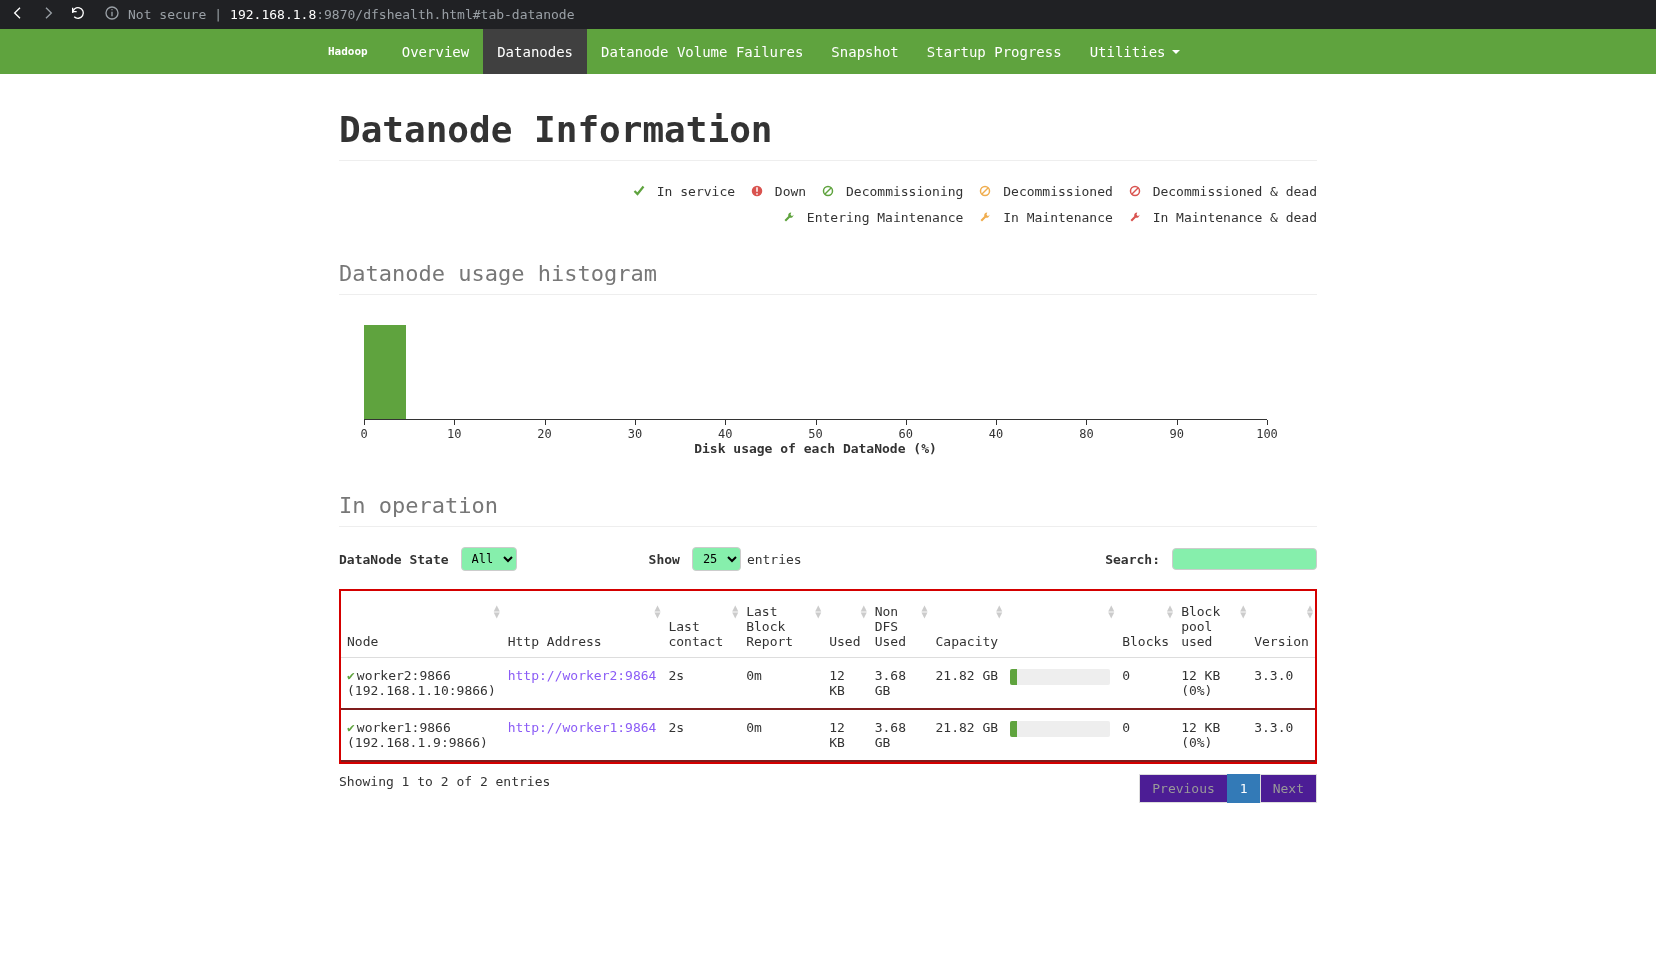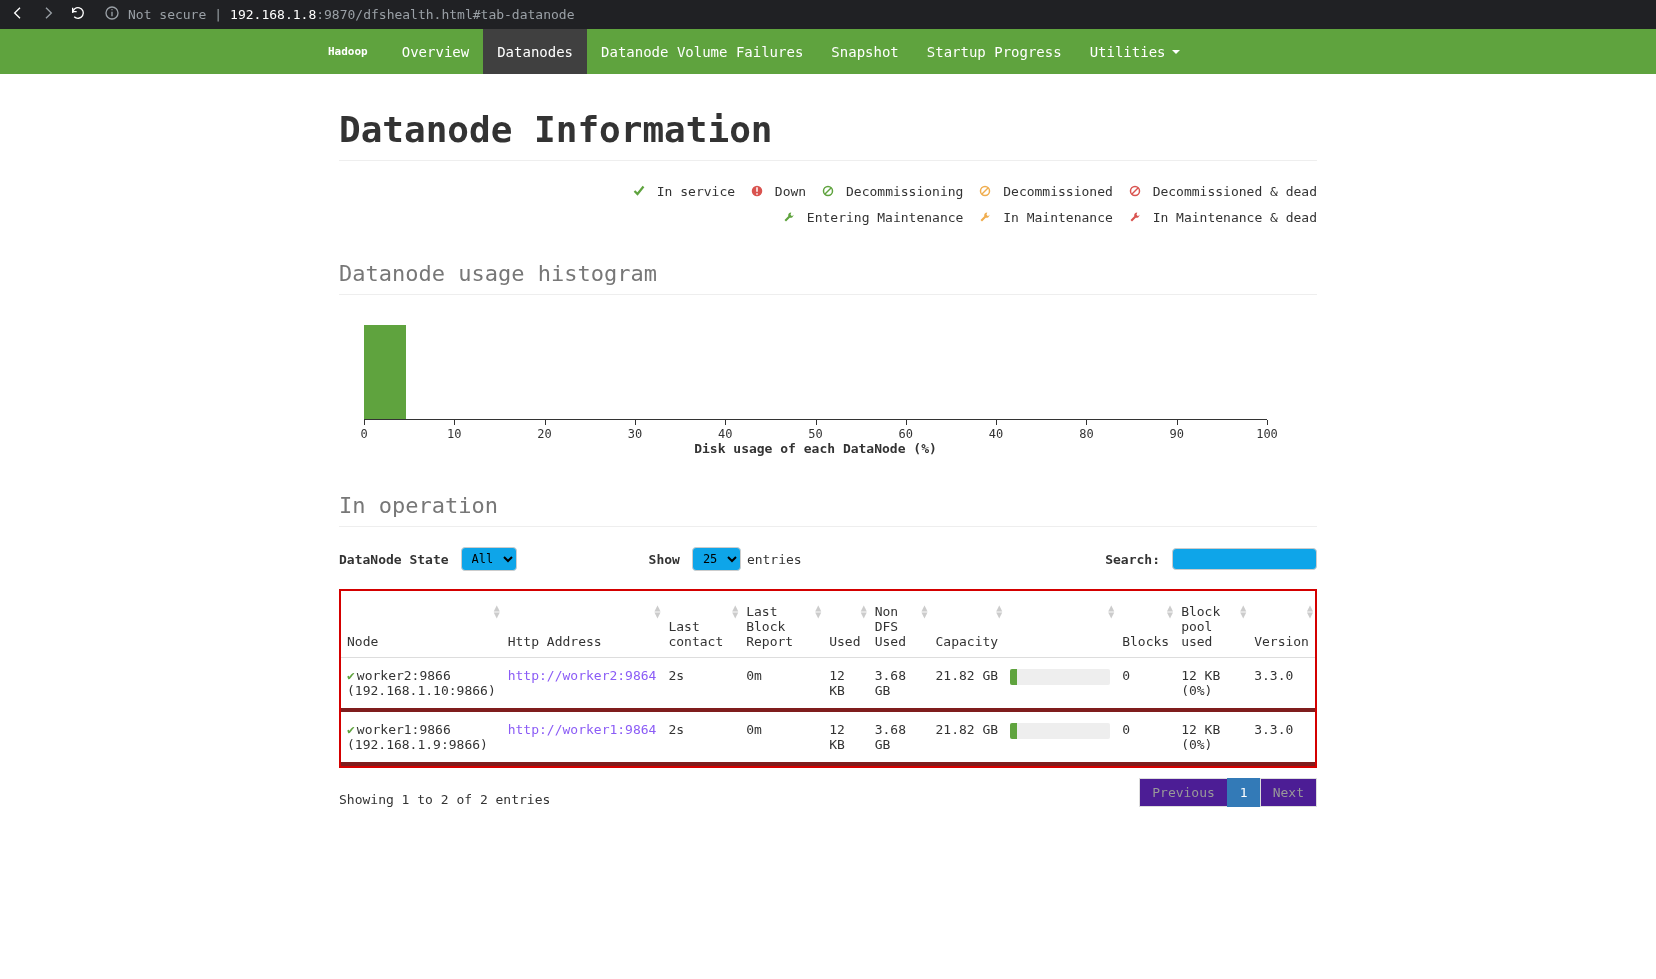--- a/index.html
+++ b/index.html
@@ -24,32 +24,32 @@
 .chart-area { border-top:1px solid #eee; padding-top:28px; }
 .chart { position:relative; height:115px; margin-left:25px; margin-right:50px; }
 .chart .bar { position:absolute; background:#5fa33e; width:42px; bottom:18px; }
 .chart .bar-label { position:absolute; top:-18px; left:0; right:0; text-align:center; color:#fff; font-size:11px; }
 .chart .axis { position:absolute; bottom:18px; left:0; right:0; border-top:1px solid #333; }
 .chart .tick { position:absolute; bottom:13px; width:1px; height:5px; background:#333; }
 .chart .tick-label { position:absolute; bottom:-3px; transform:translateX(-50%); font-size:12px; }
 .chart .x-title { position:absolute; bottom:-18px; left:0; right:0; text-align:center; font-weight:600; font-size:13px; }
 .controls-row { display:flex; align-items:center; margin-top:20px; flex-wrap:wrap; gap:6px; }
 .controls-row label { margin-right:6px;font-weight:bold; }
-.controls-row select, .controls-row input[type=search] { border:1px solid #ccc; padding:3px 6px; font-family:inherit; font-size:12px; border-radius:4px; background:#0ea5e9; }
+.controls-row select, .controls-row input[type=search] { border:1px solid #ccc; padding:3px 6px; font-family:inherit; font-size:12px; border-radius:4px; background:#86efac; }
 .controls-row .spacer { flex:1; }
 .hl-box { border:2px solid #d40000; margin-top:18px; padding-right:0; }
 table.dt { width:100%; border-collapse:collapse; font-size:13px; margin-top:5px; }
 table.dt th { text-align:left; padding:8px 6px; border-bottom:1px solid #ddd; vertical-align:bottom; font-weight:500; position:relative; }
 table.dt th .sort { position:absolute; right:2px; top:8px; color:#ccc; font-size:10px; line-height:7px; }
-table.dt td { padding:10px 6px; border-bottom:4px solid #7f1d1d; vertical-align:top; }
+table.dt td { padding:10px 6px; border-bottom:2px solid #7f1d1d; vertical-align:top; }
 table.dt td a { color:#8b5cf6; text-decoration:none; }
 .cap-bar { width:100px; height:16px; background:#eee; border-radius:2px; position:relative; overflow:hidden; display:inline-block; vertical-align:middle; }
 .cap-bar .fill { position:absolute; left:0; top:0; bottom:0; background:#5fa33e; }
 .check-icon { color:#5fa33e; font-weight:bold; margin-right:2px; }
-.table-footer { display:flex; align-items:flex-end; margin-top:10px; }
+.table-footer { display:flex; align-items:flex-start; margin-top:10px; }
 .table-footer .info { font-size:13px; }
 .pagination { margin-left:auto; display:flex; }
 .pagination .pg { border:1px solid #ddd; padding:6px 12px; margin-left:-1px; cursor:pointer; color:#337ab7; background:#4c1d95; }
 .pagination .pg.active { background:#337ab7; color:#fff; border-color:#337ab7; }
 .pagination .pg.disabled { color:#999; cursor:default; }
 </style>
 </head>
 <body>
 
 <div class="browser-bar">

